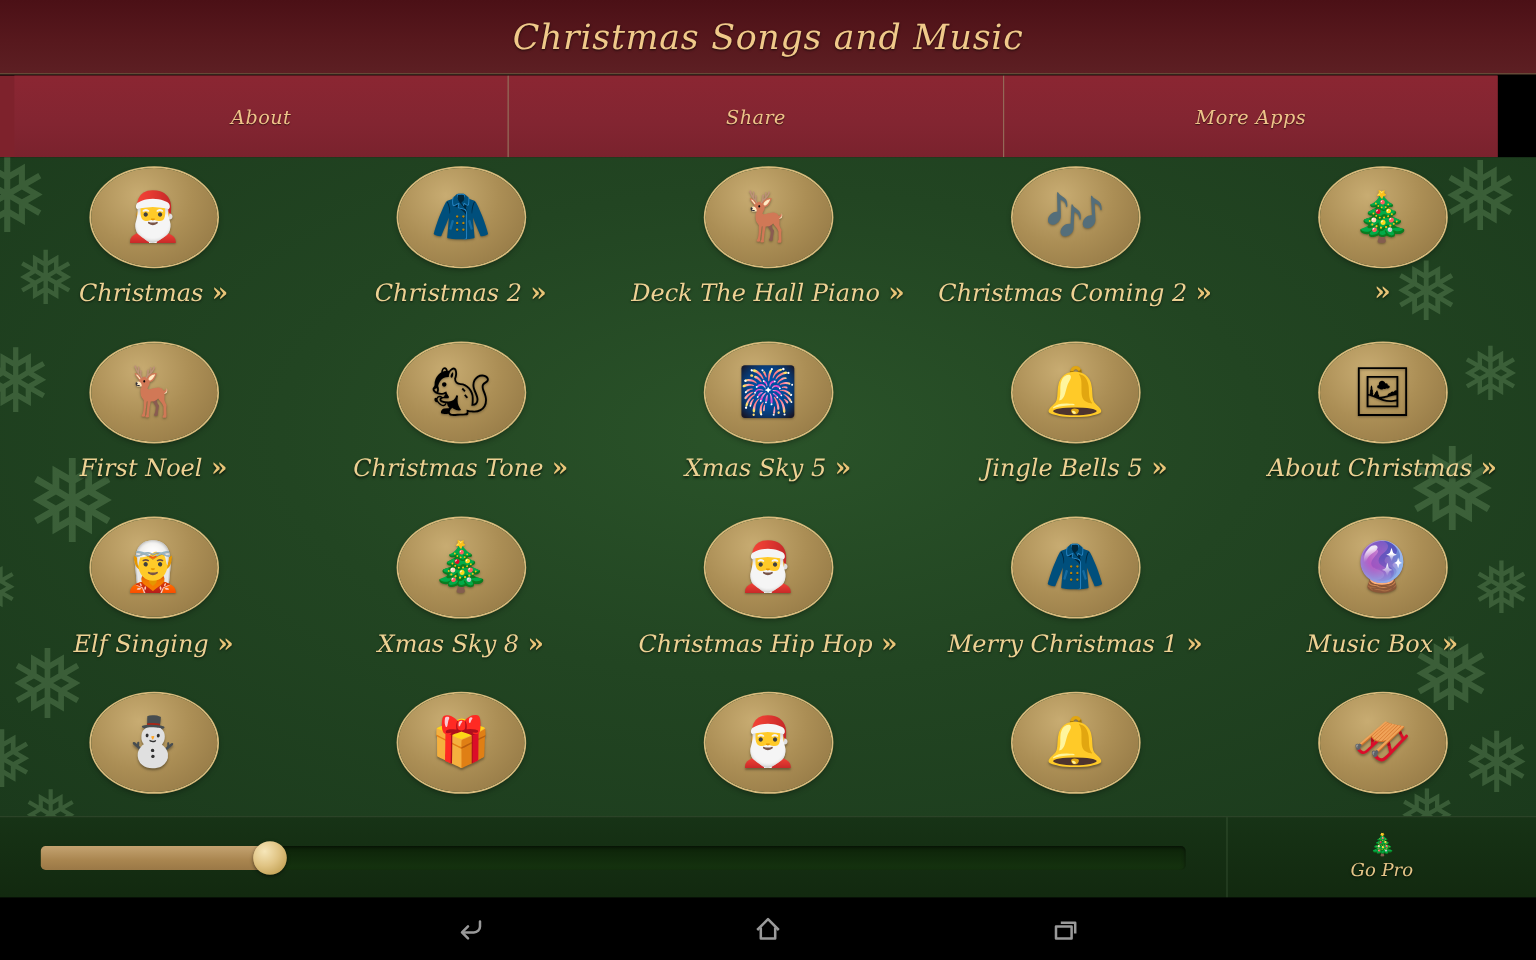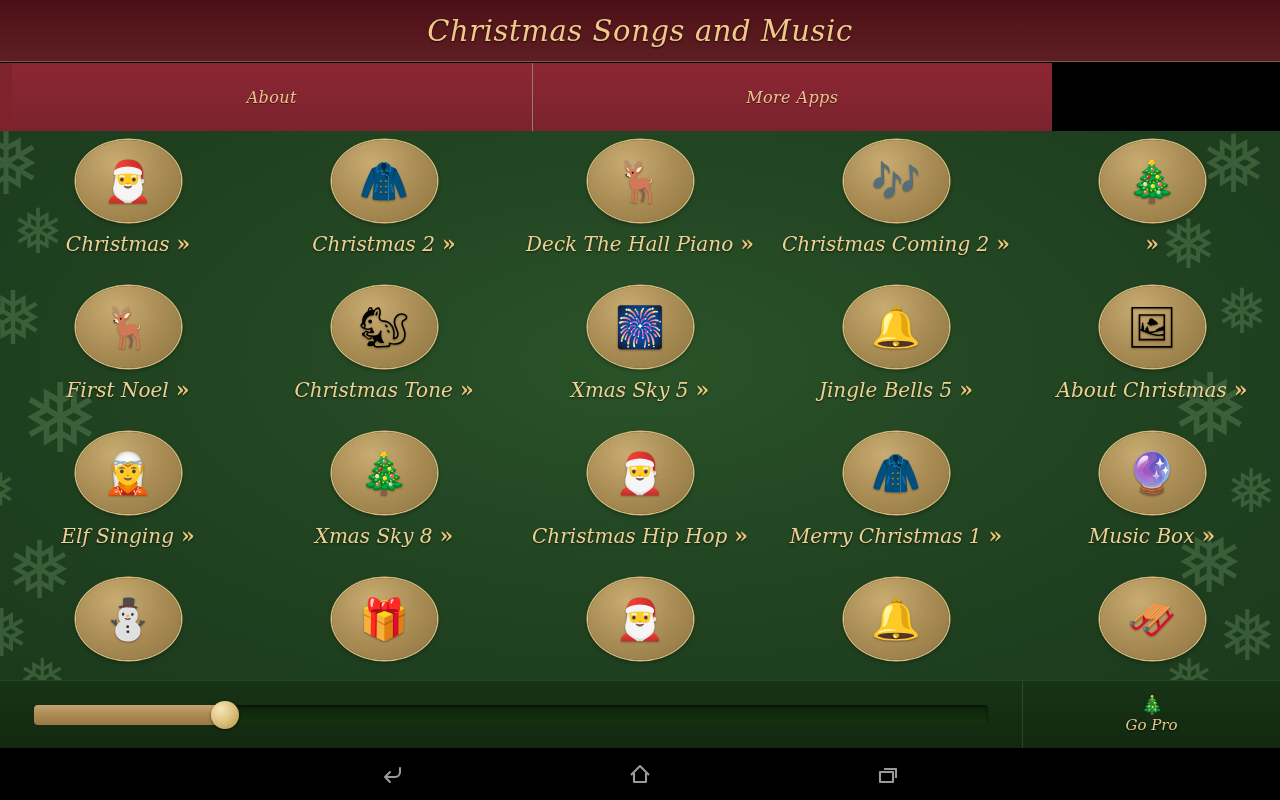--- a/index.html
+++ b/index.html
@@ -39,21 +39,21 @@
     letter-spacing: 0.6px;
     color: #f0c98a;
     text-shadow: 0 1px 2px rgba(0,0,0,.7);
     white-space: nowrap;
   }
 
   
   .menubar {
     position: absolute;
     top: 63px; left: 0;
-    width: 1052px;
+    width: 1248px;
     height: 68px;
     display: flex;
     background: #7e222c;
     padding-left: 12px;
   }
   .menu-item {
     flex: 1 1 0;
     height: 100%;
     background: linear-gradient(180deg, #8b2632 0%, #822531 60%, #7a222d 100%);
     border-right: 1px solid #9a7b63;
@@ -263,20 +263,23 @@
 
 <div id="app">
 
   <div class="titlebar">
     <div class="app-title">Christmas Songs and Music</div>
   </div>
 
   <div class="menubar" id="menubar">
       <div class="menu-item">
         <span class="menu-label">About</span>
+      </div>
+      <div class="menu-item">
+        <span class="menu-label">Share</span>
       </div>
       <div class="menu-item">
         <span class="menu-label">More Apps</span>
       </div>
     </div>
 
   <div class="content">
     <div class="flakes left" id="flakes-left">
         <div class="flake" style="left: 10px; top: -10px; font-size: 86px;">❅</div>
         <div class="flake" style="left: 52px; top: 70px; font-size: 62px;">❅</div>

